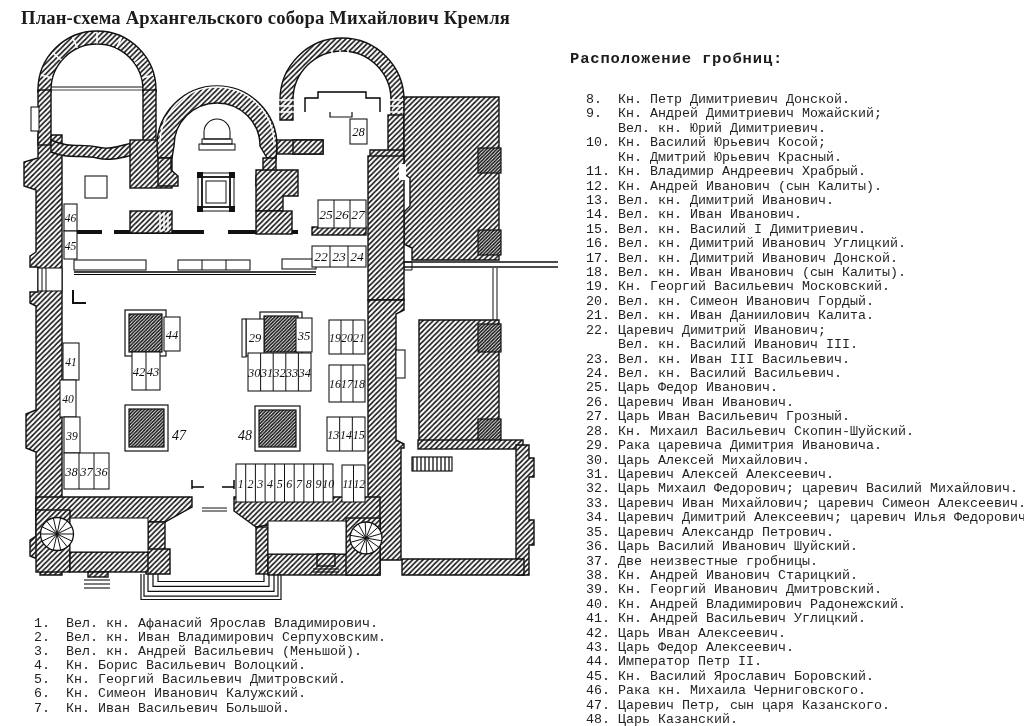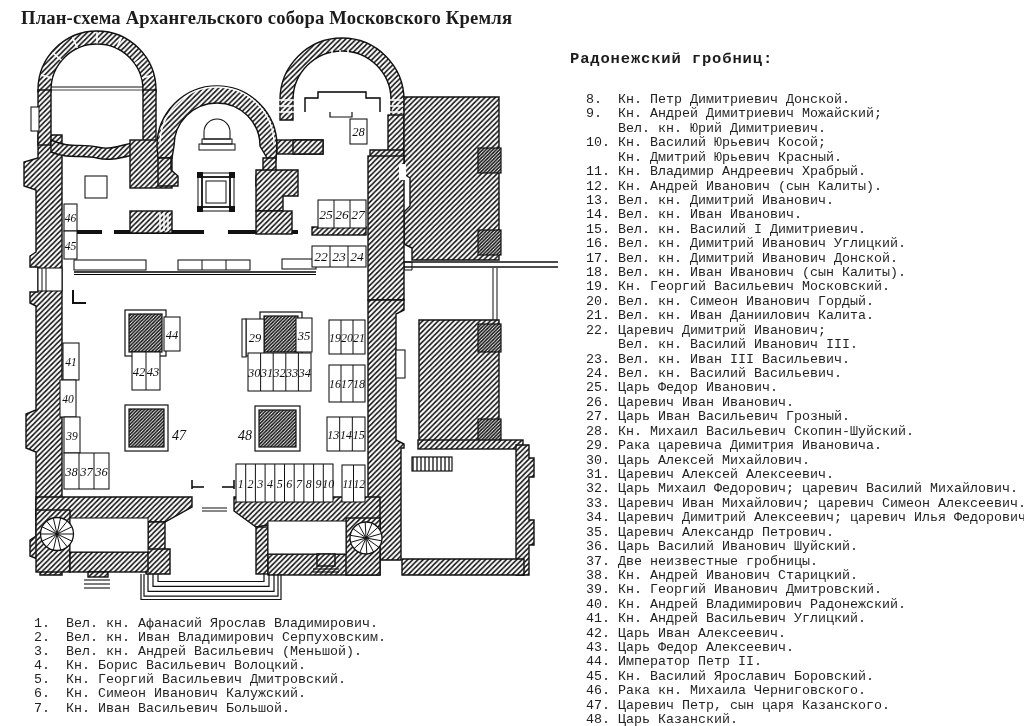--- a/index.html
+++ b/index.html
@@ -271,22 +271,22 @@
 <text x="308.75" y="487.5" font-family="Liberation Serif, serif" font-style="italic" font-size="12" fill="#111" text-anchor="middle">8</text>
 <text x="318.45" y="487.5" font-family="Liberation Serif, serif" font-style="italic" font-size="12" fill="#111" text-anchor="middle">9</text>
 <text x="328.15" y="487.5" font-family="Liberation Serif, serif" font-style="italic" font-size="12" fill="#111" text-anchor="middle">10</text>
 <rect x="342" y="465" width="23" height="37" stroke="#111" stroke-width="1.05" fill="#fff"></rect>
 <line x1="353.5" y1="465" x2="353.5" y2="502" stroke="#111" stroke-width="1"></line>
 <text x="347.75" y="488.0" font-family="Liberation Serif, serif" font-style="italic" font-size="11.5" fill="#111" text-anchor="middle">11</text>
 <text x="359.25" y="488.0" font-family="Liberation Serif, serif" font-style="italic" font-size="11.5" fill="#111" text-anchor="middle">12</text>
 <text x="172" y="440" font-family="Liberation Serif, serif" font-style="italic" font-size="14" fill="#111" text-anchor="start">47</text>
 <text x="238" y="440" font-family="Liberation Serif, serif" font-style="italic" font-size="14" fill="#111" text-anchor="start">48</text>
 </svg>
-<div class="title">План-схема Архангельского собора Московского Кремля</div>
-<div class="head2">Радонежский гробниц:</div>
+<div class="title">План-схема Архангельского собора Михайлович Кремля</div>
+<div class="head2">Расположение гробниц:</div>
 <pre class="lst" id="rl">8.  Кн. Петр Димитриевич Донской.
 9.  Кн. Андрей Димитриевич Можайский;
     Вел. кн. Юрий Димитриевич.
 10. Кн. Василий Юрьевич Косой;
     Кн. Дмитрий Юрьевич Красный.
 11. Кн. Владимир Андреевич Храбрый.
 12. Кн. Андрей Иванович (сын Калиты).
 13. Вел. кн. Димитрий Иванович.
 14. Вел. кн. Иван Иванович.
 15. Вел. кн. Василий I Димитриевич.

